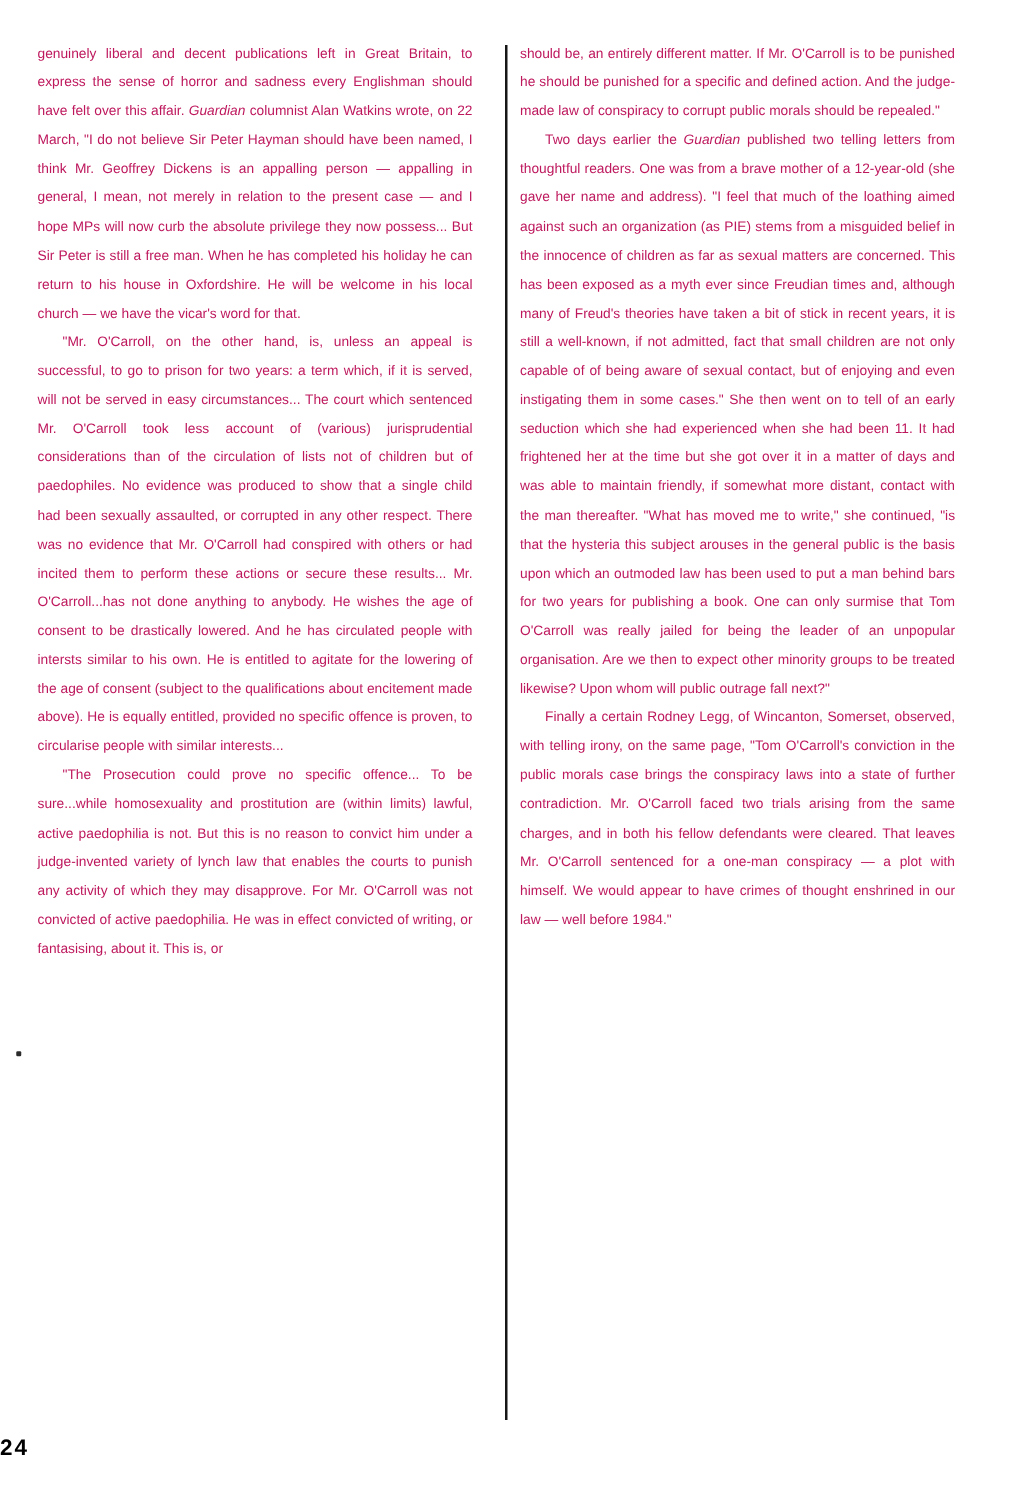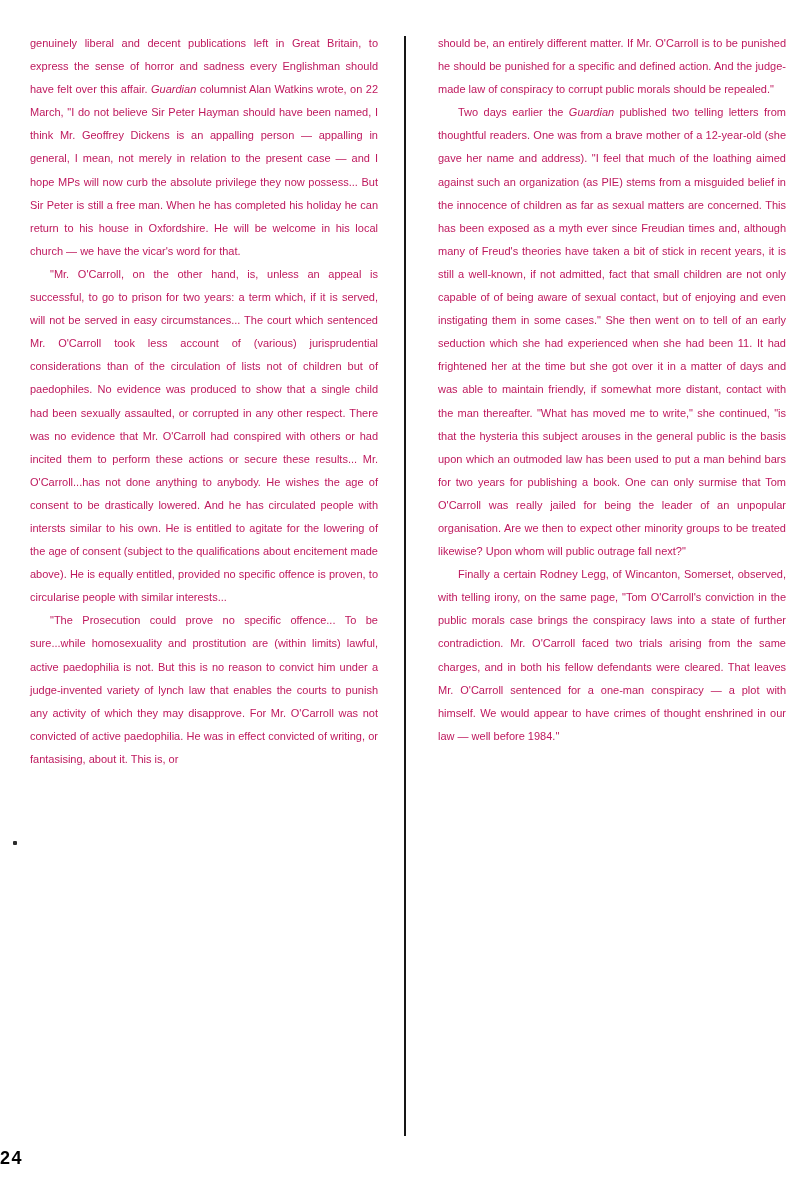--- a/index.html
+++ b/index.html
@@ -23,21 +23,21 @@
     top: 32px;
     width: 348px;
     font-size: 11px;
     line-height: 23.1px;
     text-align: justify;
     text-justify: inter-word;
     color: #be185d;
     -webkit-font-smoothing: none;
   }
   #col-left  { left: 30px; }
-  #col-right { left: 438px; }
+  #col-right { left: 416px; }
 
   .para {
     margin: 0;
     text-indent: 20px;
     hyphens: manual;
   }
   .para.first { text-indent: 0; }
 
   .para i, .para em {
     font-style: italic;

